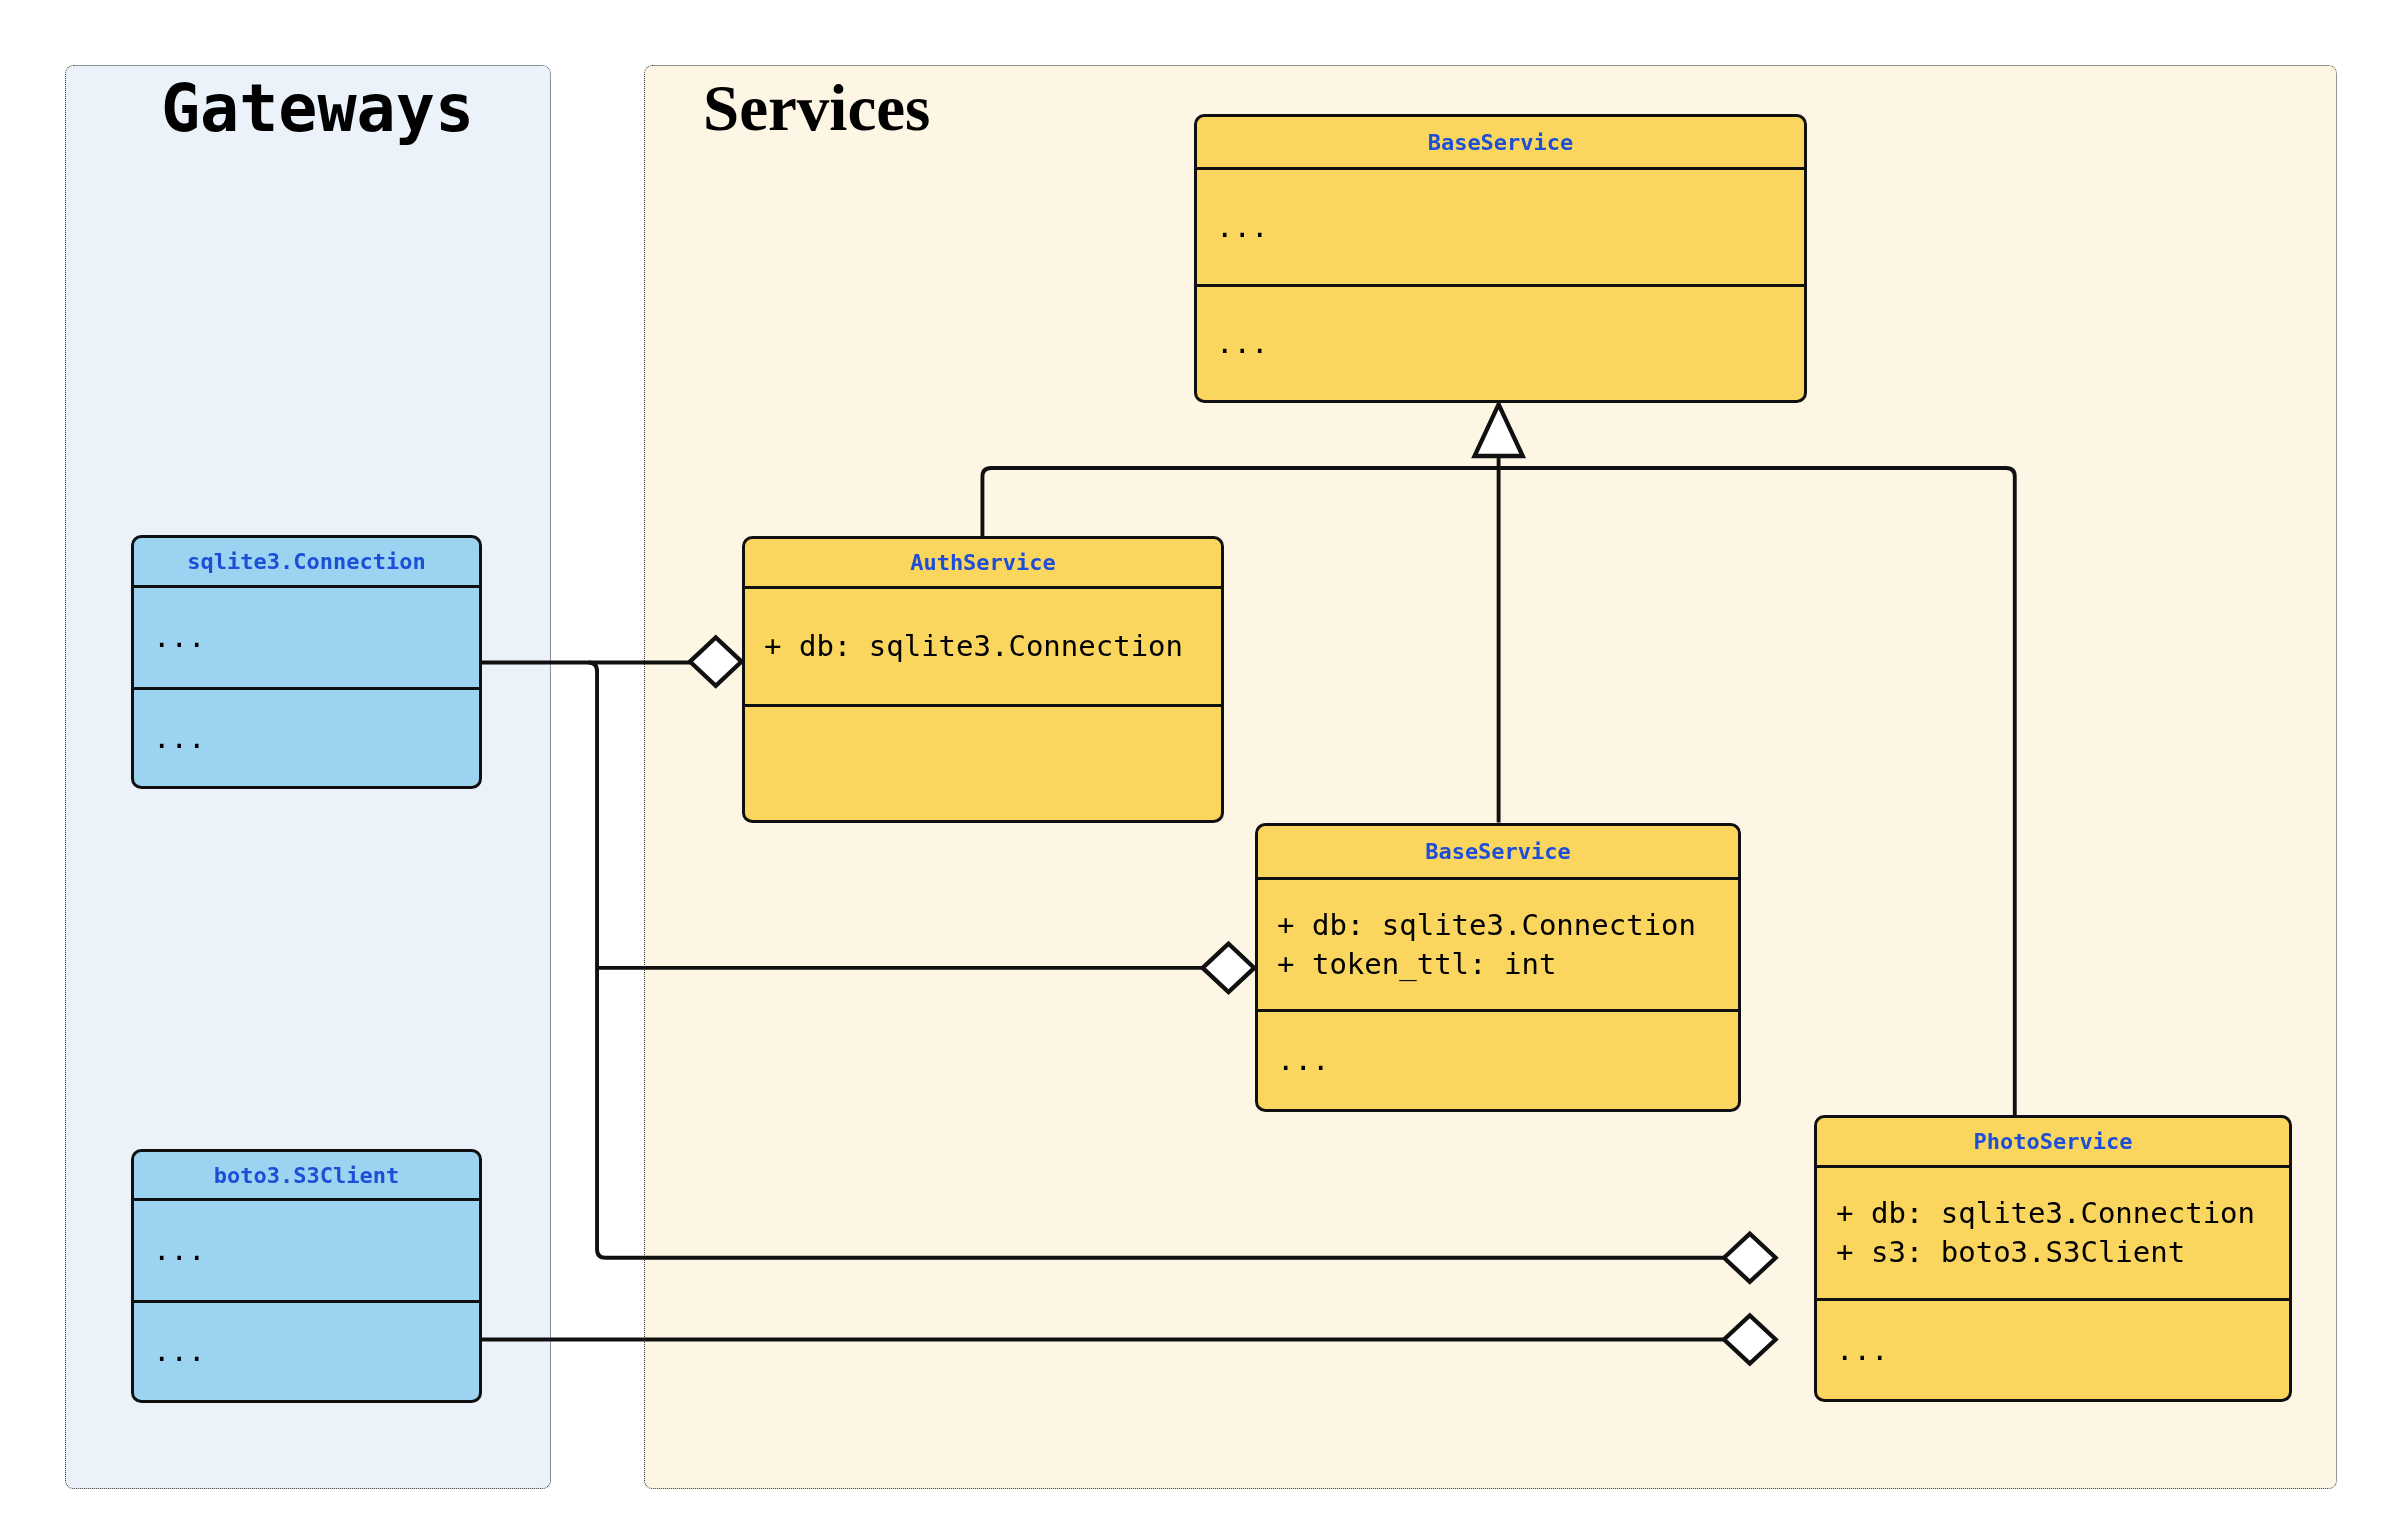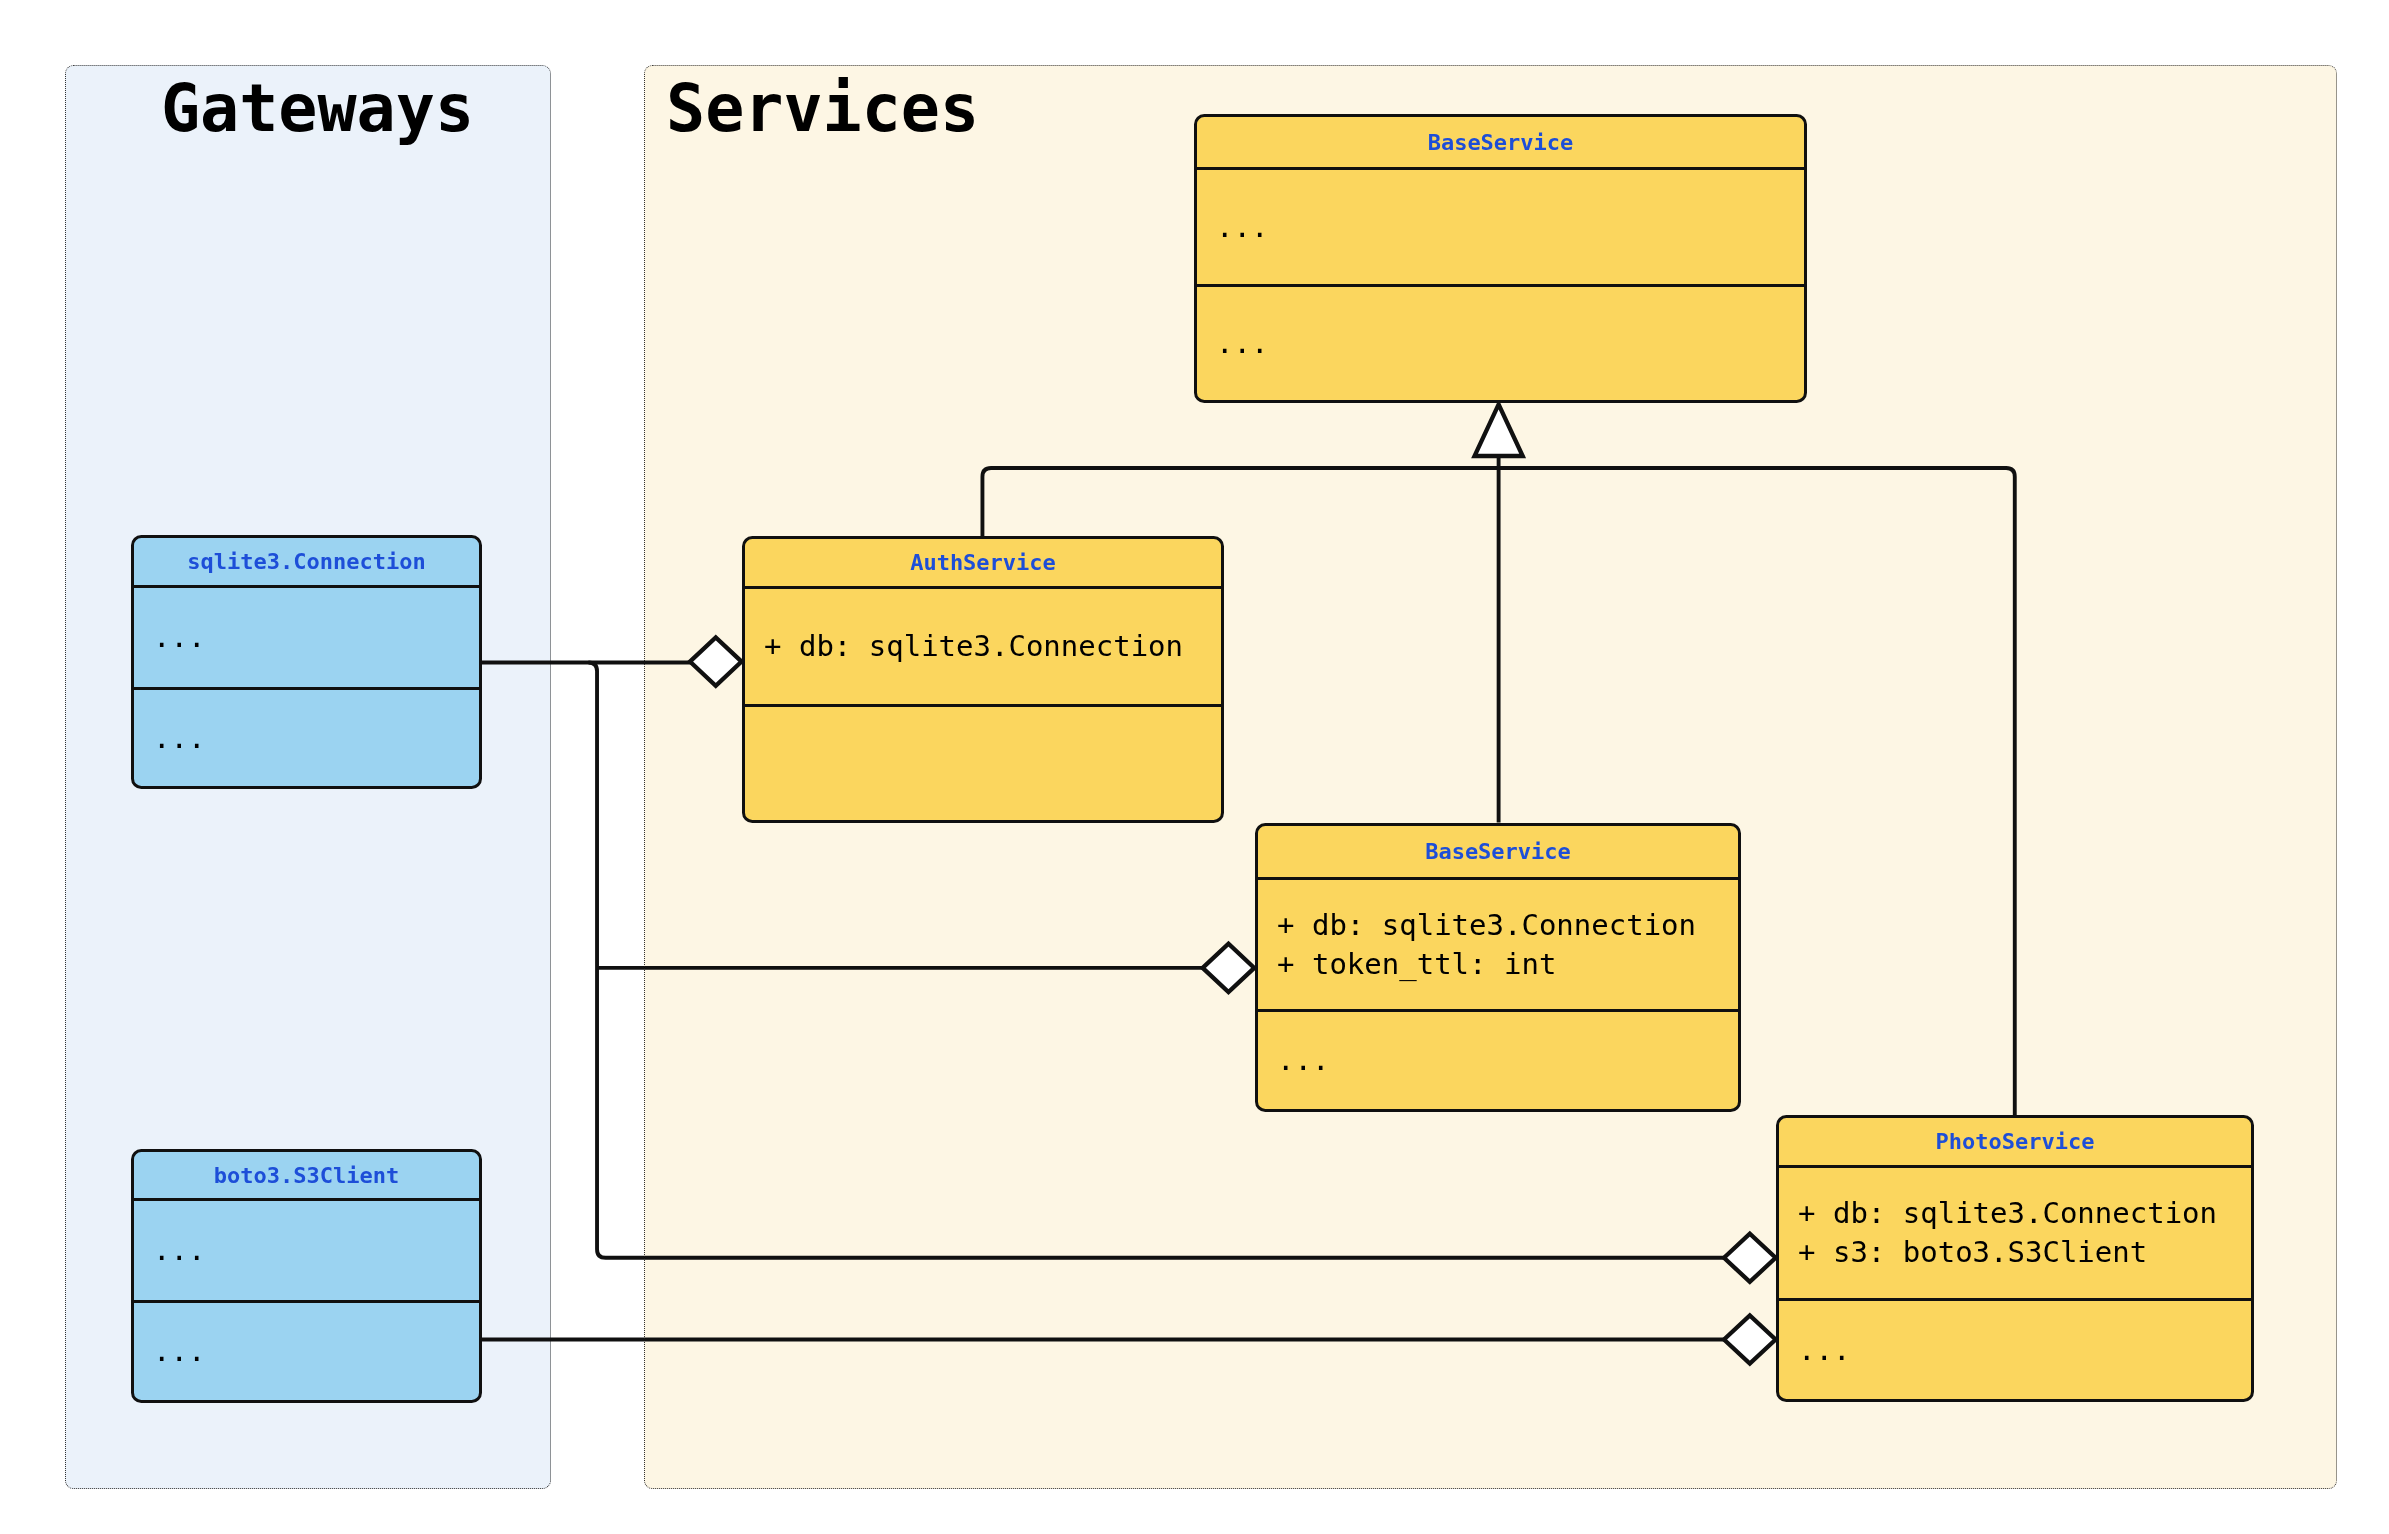--- a/index.html
+++ b/index.html
@@ -39,21 +39,21 @@
 </style>
 </head>
 <body>
 
 <div class="canvas">
 
   <div class="panel panel-gateways" style="left:65px; top:65px; width:486px; height:1424px;"></div>
   <div class="panel-label" style="left:65px; top:76px; width:486px; text-align:center;padding-left:19px;">Gateways</div>
 
   <div class="panel panel-services" style="left:644px; top:65px; width:1693px; height:1424px;"></div>
-  <div class="panel-label" style="left:666px; top:76px;">Services</div>
+  <div class="panel-label" style="left:703px; top:76px;font-family:Liberation Serif, serif;">Services</div>
 
   <svg class="connectors" width="2389" height="1534" viewBox="0 0 2777 1783">
 
     <path d="M 1142 623 L 1142 554 Q 1142 544 1152 544 L 2332 544 Q 2342 544 2342 554 L 2342 1296"></path>
     <path d="M 1742 528 L 1742 956"></path>
     <path class="marker" d="M 1742 470 L 1714 530 L 1770 530 Z"></path>
 
     <path d="M 560 770 L 804 770"></path>
 
     <path d="M 684 770 Q 694 770 694 780 L 694 1452 Q 694 1462 704 1462 L 2006 1462"></path>
@@ -109,21 +109,21 @@
     <div class="class-title" style="height:51px">BaseService</div>
     <div class="class-section" style="height:132px">
       <div class="row">+ db: sqlite3.Connection</div>
       <div class="row">+ token_ttl: int</div>
     </div>
     <div class="class-section grow">
       <div class="row">...</div>
     </div>
   </div>
 
-  <div class="class-box box-yellow" style="left:1776px; top:1115px; width:478px; height:287px; z-index:6;">
+  <div class="class-box box-yellow" style="left:1814px; top:1115px; width:478px; height:287px; z-index:6;">
     <div class="class-title" style="height:47px">PhotoService</div>
     <div class="class-section" style="height:133px">
       <div class="row">+ db: sqlite3.Connection</div>
       <div class="row">+ s3: boto3.S3Client</div>
     </div>
     <div class="class-section grow">
       <div class="row">...</div>
     </div>
   </div>
 

